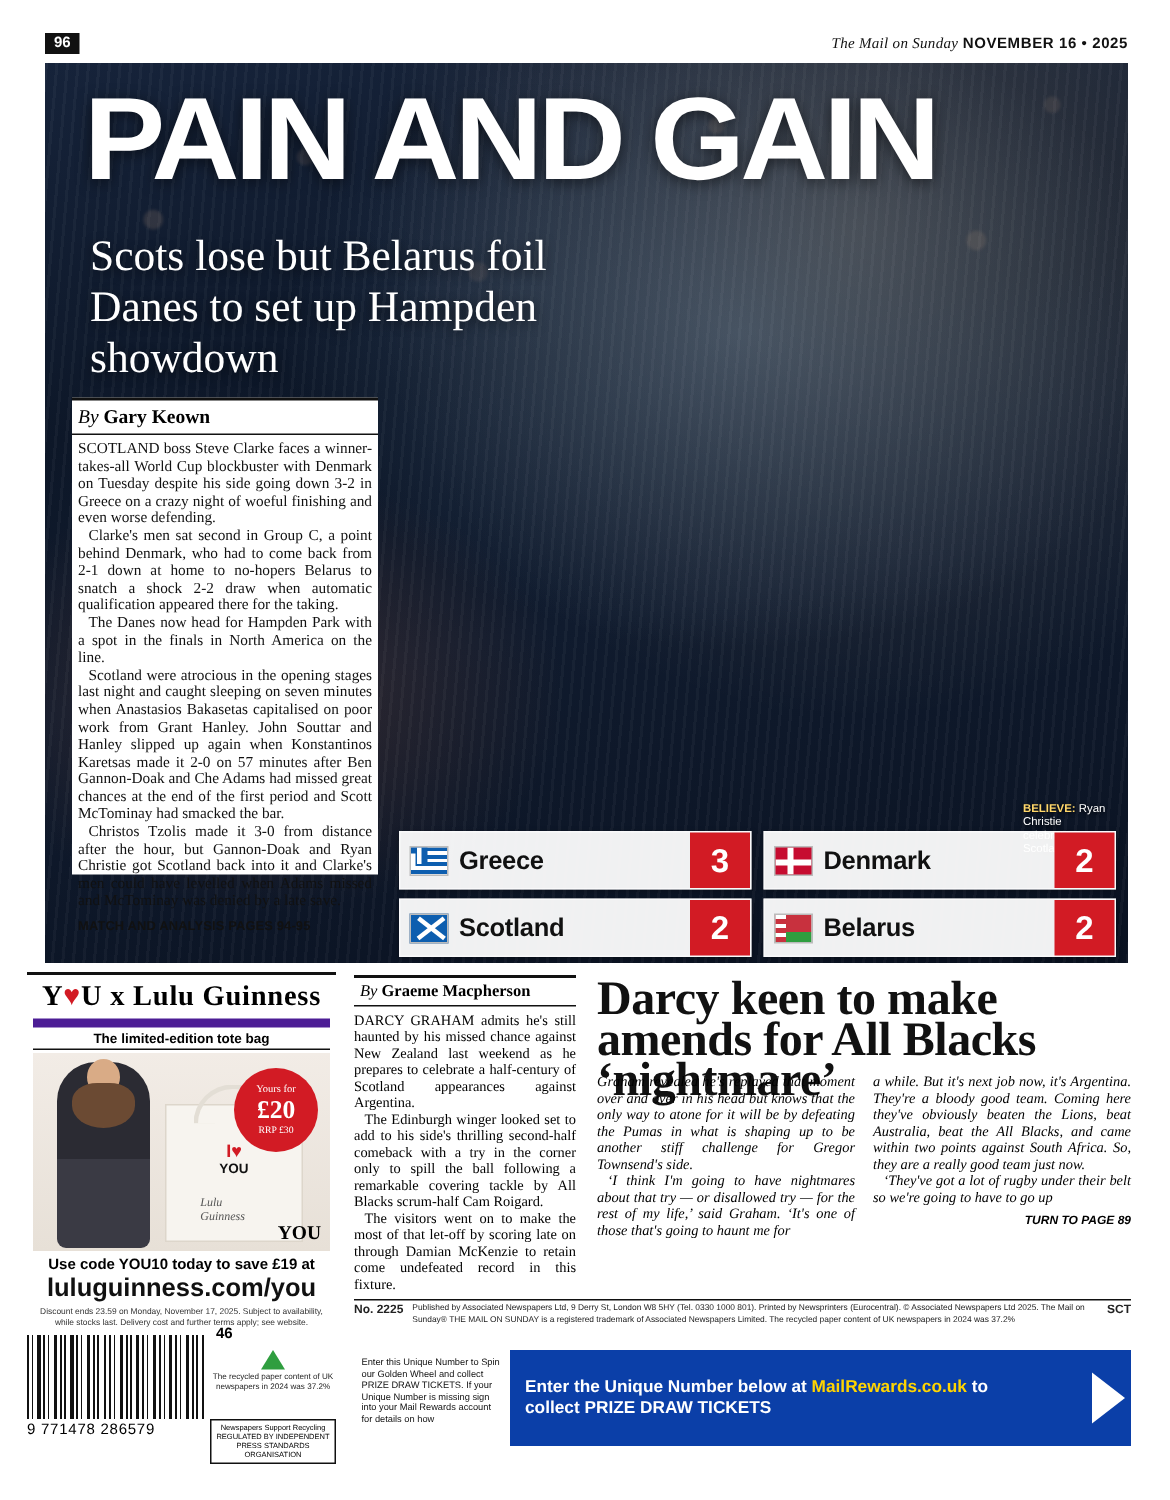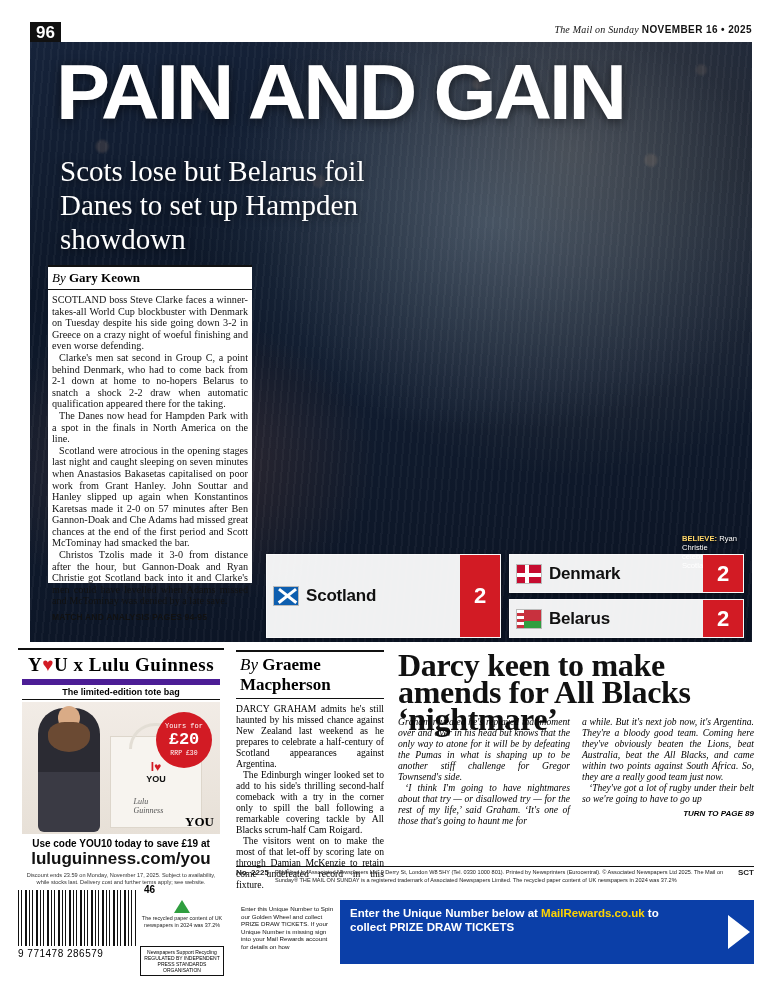--- a/index.html
+++ b/index.html
@@ -27,21 +27,21 @@
     background: #ffffff;
     border-bottom: 0;
   }
   .folio-box {
     position: absolute;
     left: 30px; top: 22px;
     background: #111;
     color: #fff;
     font-family: "Liberation Sans", sans-serif;
     font-weight: bold;
-    font-size: 17px;
+    font-size: 10px;
     padding: 1px 6px 2px 6px;
     letter-spacing: 0px;
   }
   .masthead-right {
     position: absolute;
     right: 28px; top: 24px;
     font-family: "Liberation Sans", sans-serif;
     font-size: 10px;
     color: #111;
     letter-spacing: .2px;
@@ -471,21 +471,21 @@
   }
   .ad-you {
     position: absolute; right: 6px; bottom: 4px;
     font-family: "Liberation Serif", serif; font-weight: bold; font-size: 13px;
   }
   .ad-badge {
     position: absolute; right: 8px; top: 10px;
     width: 56px; height: 56px; border-radius: 50%;
     background: #d21b24; color: #fff;
     display: flex; flex-direction: column; align-items: center; justify-content: center;
-    font-family: Liberation Mono, monospace; text-align: center; line-height: 9px;
+    font-family: Liberation Serif, serif; text-align: center; line-height: 9px;
   }
   .ad-badge .t { font-size: 7px; }
   .ad-badge .p { font-size: 17px; font-weight: bold; line-height: 18px; }
   .ad-badge .r { font-size: 6.5px; }
   .ad-cta {
     text-align: center;
     font-family: "Liberation Sans", sans-serif;
     font-weight: bold;
     font-size: 10px;
     margin-top: 4px;
@@ -505,21 +505,21 @@
     text-align: center;
     color: #333;
   }
 
   
   .col2 {
     position: absolute;
     left: 236px; top: 650px;
     width: 148px; height: 200px;
   }
-  .col2 .byline-bar { font-size: 17px; }
+  .col2 .byline-bar { font-size: 11px; }
   .col2-body {
     padding-top: 4px;
     font-size: 9.6px;
     line-height: 11px;
     text-align: justify;
   }
   .col2-body p { margin: 0; text-indent: 7px; }
   .col2-body p.first { text-indent: 0; }
 
   
@@ -618,21 +618,21 @@
   }
 
   
   .promo {
     position: absolute;
     left: 236px; top: 900px;
     width: 518px; height: 64px;
     background: #0b3fa8;
     color: #fff;
     display: flex;
-    align-items: flex-start;
+    align-items: center;
     overflow: hidden;
   }
   .promo-left {
     width: 104px; height: 100%;
     background: #ffffff;
     color: #111;
     font-family: "Liberation Sans", sans-serif;
     font-size: 6.2px;
     line-height: 7.6px;
     padding: 5px 5px;
@@ -697,20 +697,25 @@
       </div>
     </div>
 
     <div class="photo-caption">
       <b>BELIEVE:</b>
       <span>Ryan Christie celebrates Scotland's second</span>
     </div>
 
     <div class="scores">
       <div class="score-col">
+        <div class="score-row">
+          <span class="flag greece"></span>
+          <span class="team-name">Greece</span>
+          <span class="team-score">3</span>
+        </div>
         <div class="score-row">
           <span class="flag scotland"></span>
           <span class="team-name">Scotland</span>
           <span class="team-score">2</span>
         </div>
       </div>
       <div class="score-col">
         <div class="score-row">
           <span class="flag denmark"></span>
           <span class="team-name">Denmark</span>

